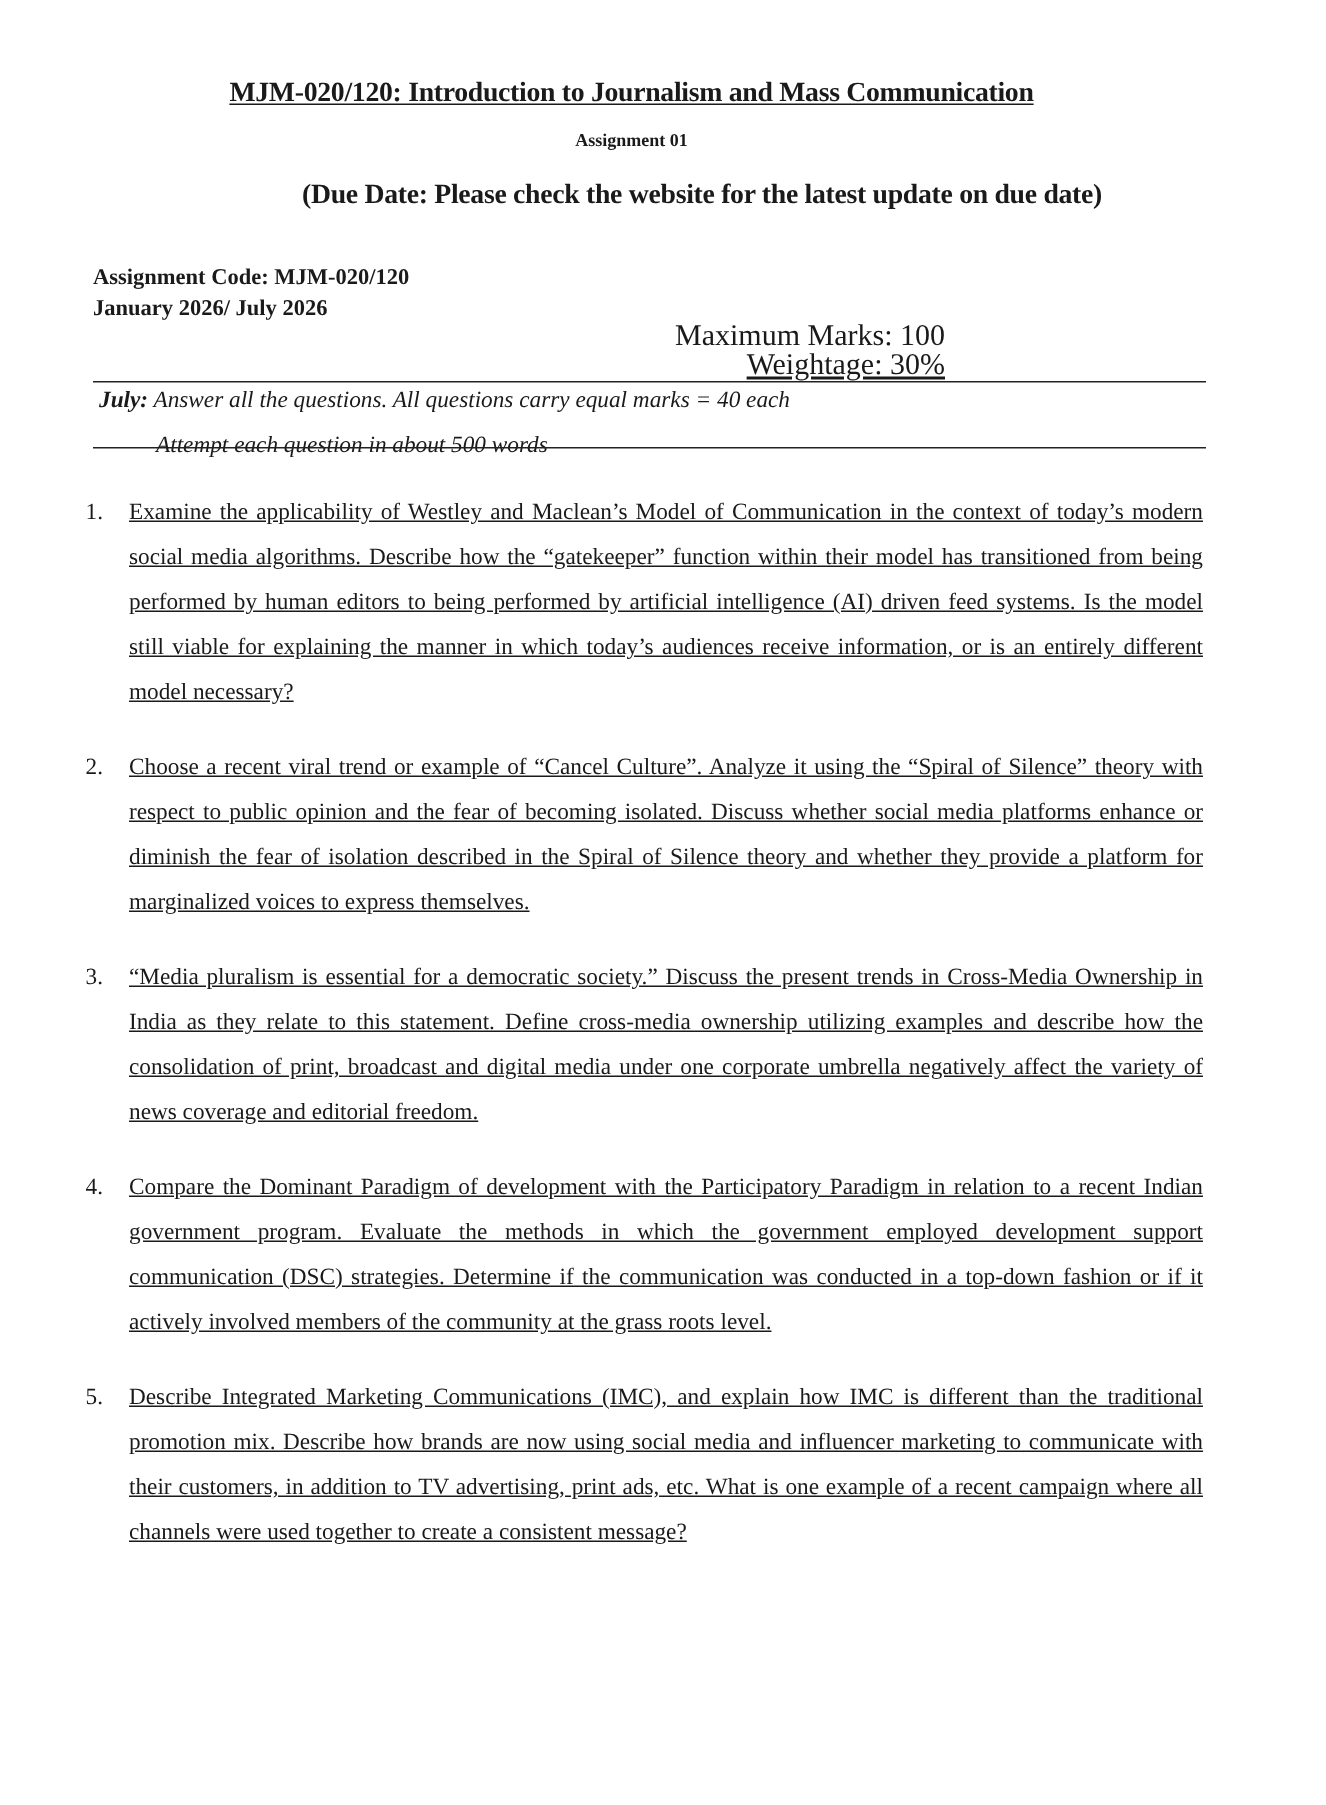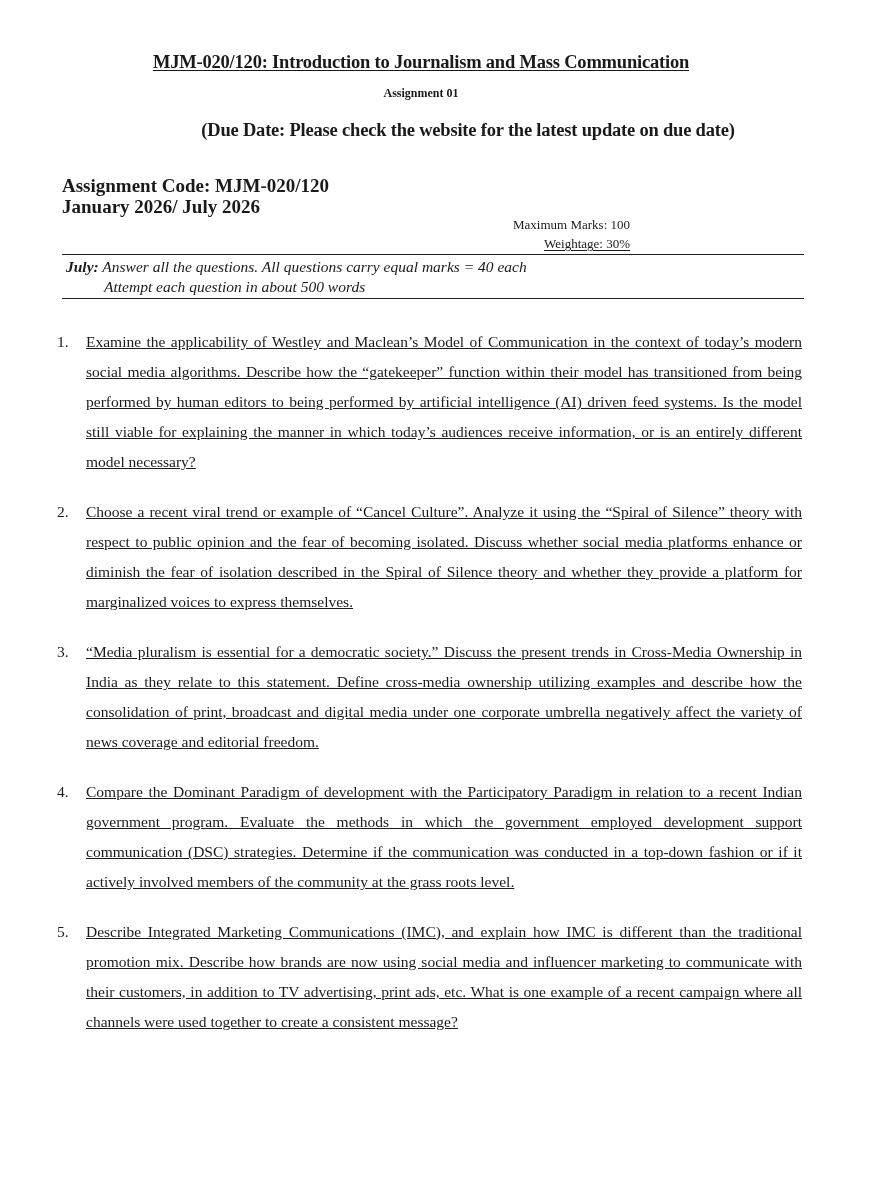--- a/index.html
+++ b/index.html
@@ -51,50 +51,50 @@
       font-weight: bold;
       font-size: 18.5px;
       letter-spacing: -0.2px;
       padding-left: 47px;
     }
     .meta-left {
       position: absolute;
       top: 175px;
       left: 62px;
       font-weight: bold;
-      font-size: 19px;
+      font-size: 15px;
       line-height: 21px;
     }
     .meta-right {
       position: absolute;
       top: 215px;
       right: 82px;
       text-align: right;
-      font-size: 13px;
+      font-size: 20px;
       line-height: 19px;
     }
     .rule {
       position: absolute;
       left: 62px;
       width: 742px;
       height: 0;
       border-top: 1.6px solid #222;
     }
     .rule.top { top: 254px; }
     .rule.bottom { top: 298px; }
     .note {
       position: absolute;
       top: 257px;
       left: 66px;
       font-style: italic;
       font-size: 15.5px;
       line-height: 20px;
     }
     .note .note-label { font-weight: bold; }
-    .note .note-line2 { padding-left: 38px; display: block; }
+    .note .note-line2 { padding-left: 38px; display: block; margin-top: 10px; }
     .questions {
       position: absolute;
       top: 327px;
       left: 57px;
       width: 745px;
       margin: 0;
       padding: 0;
       list-style: none;
     }
     .question {

